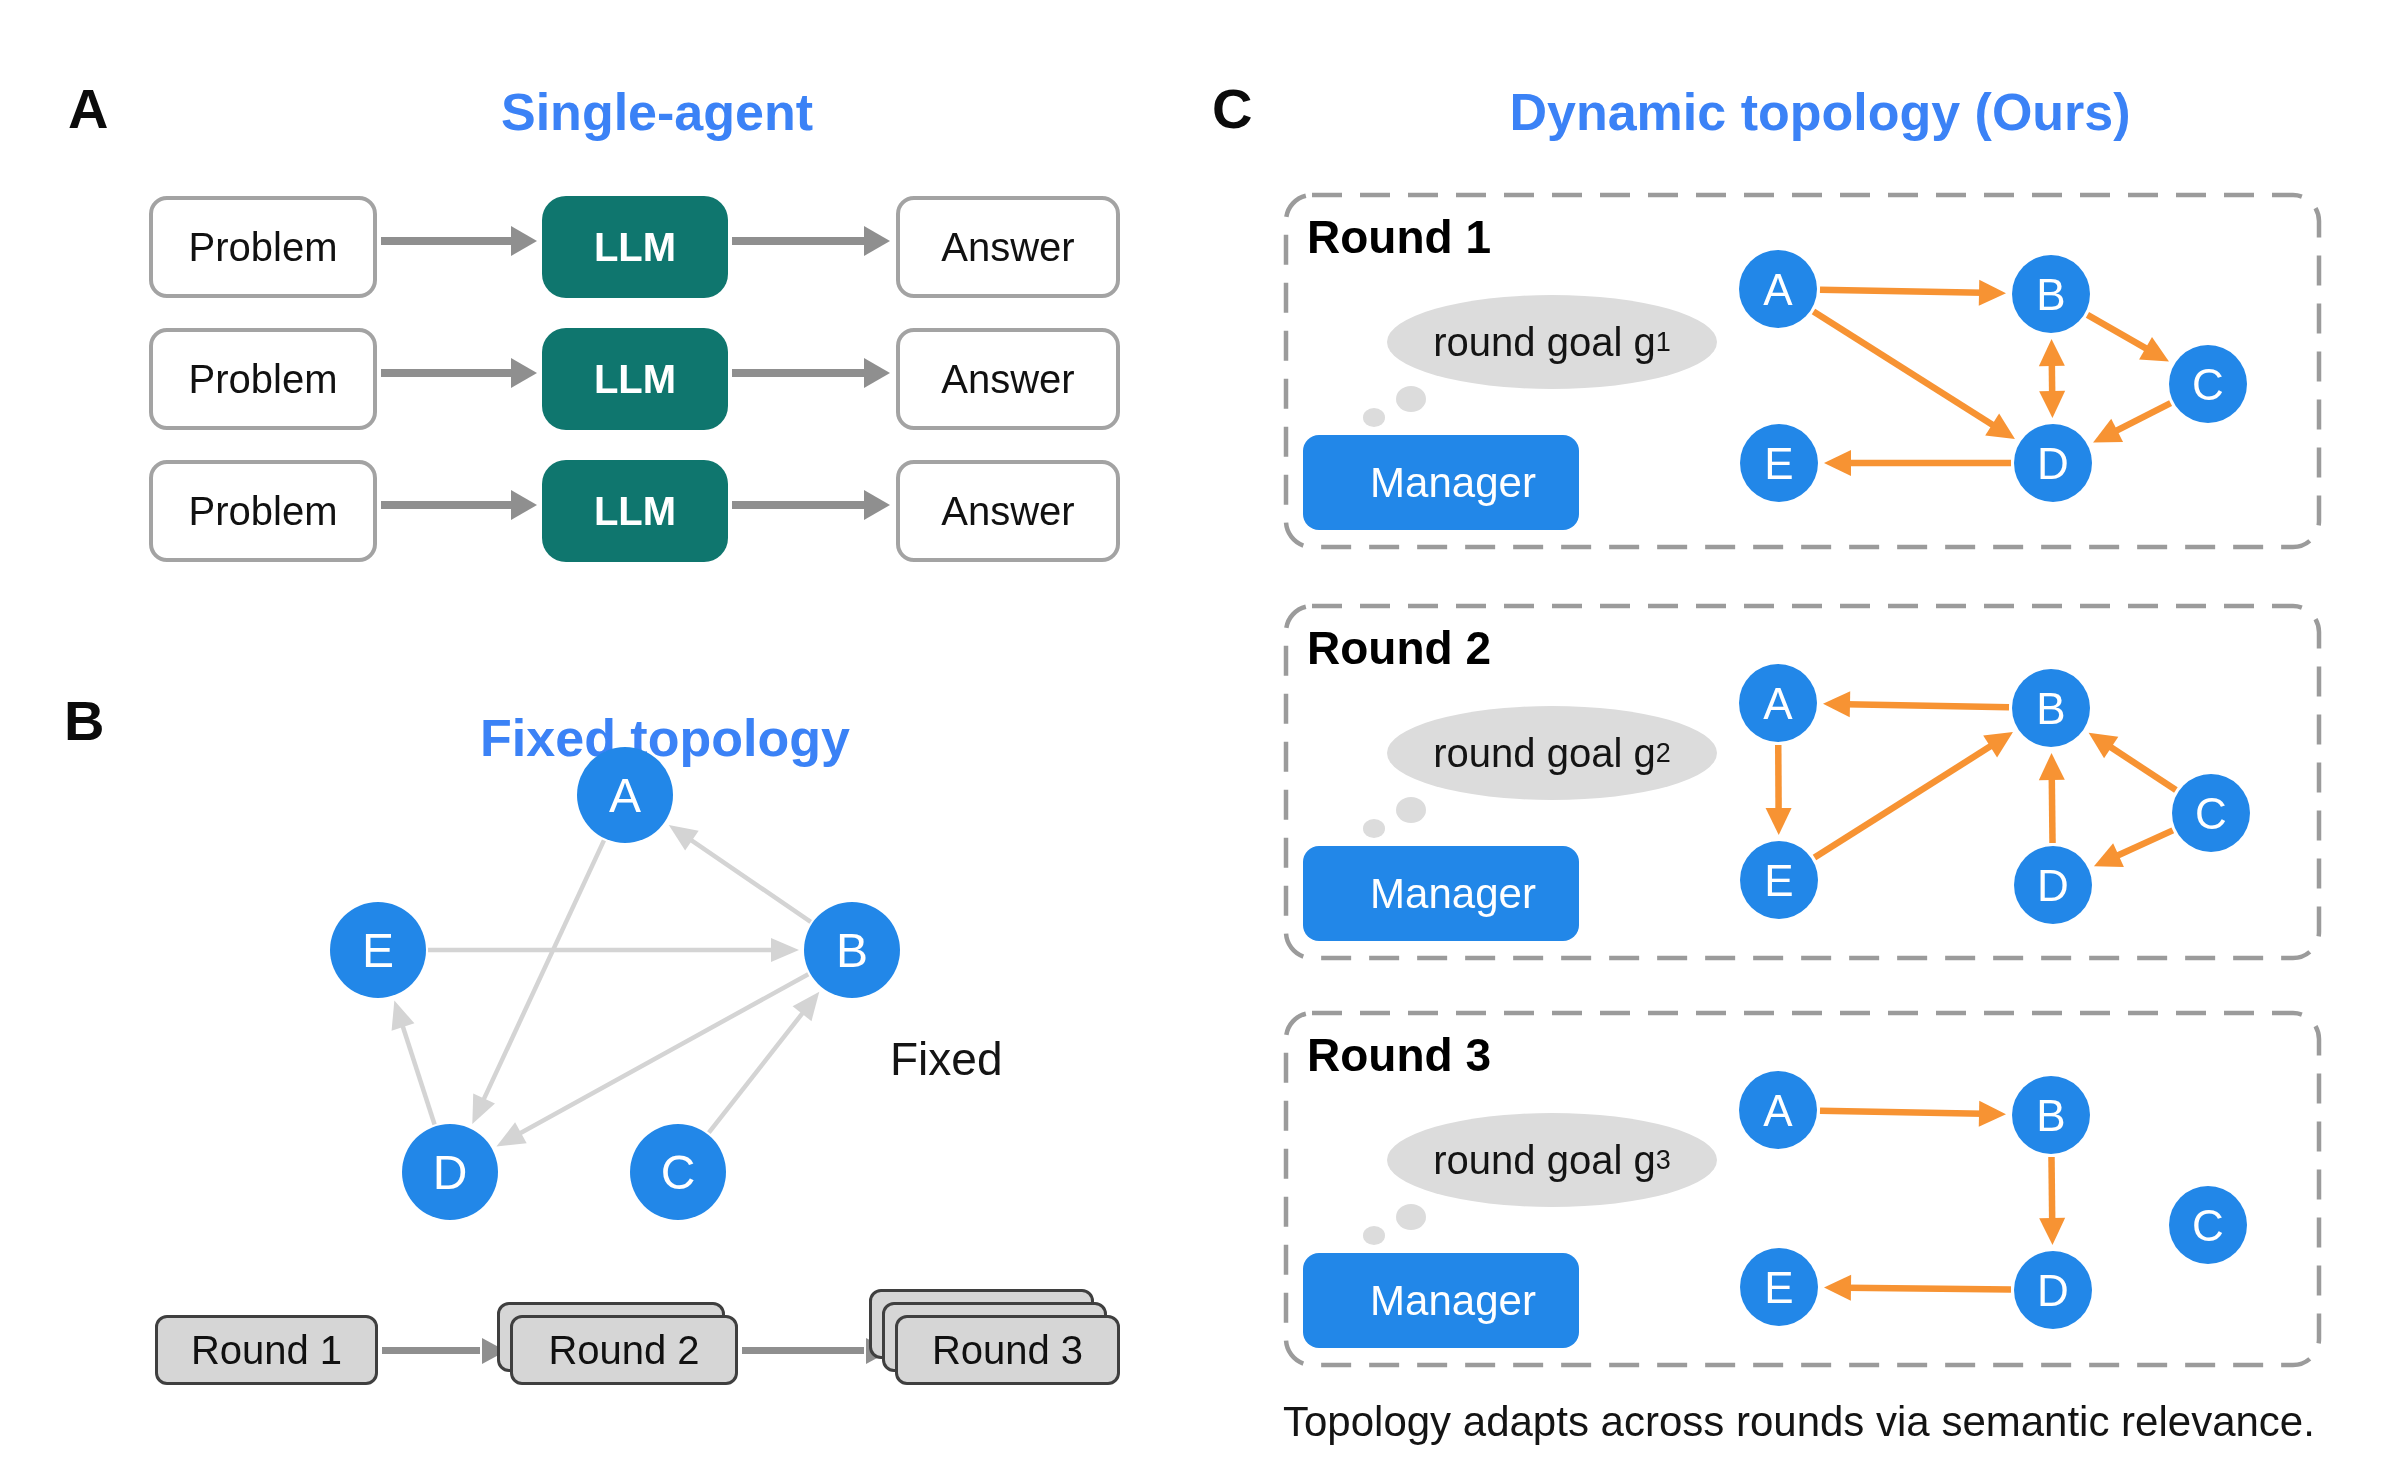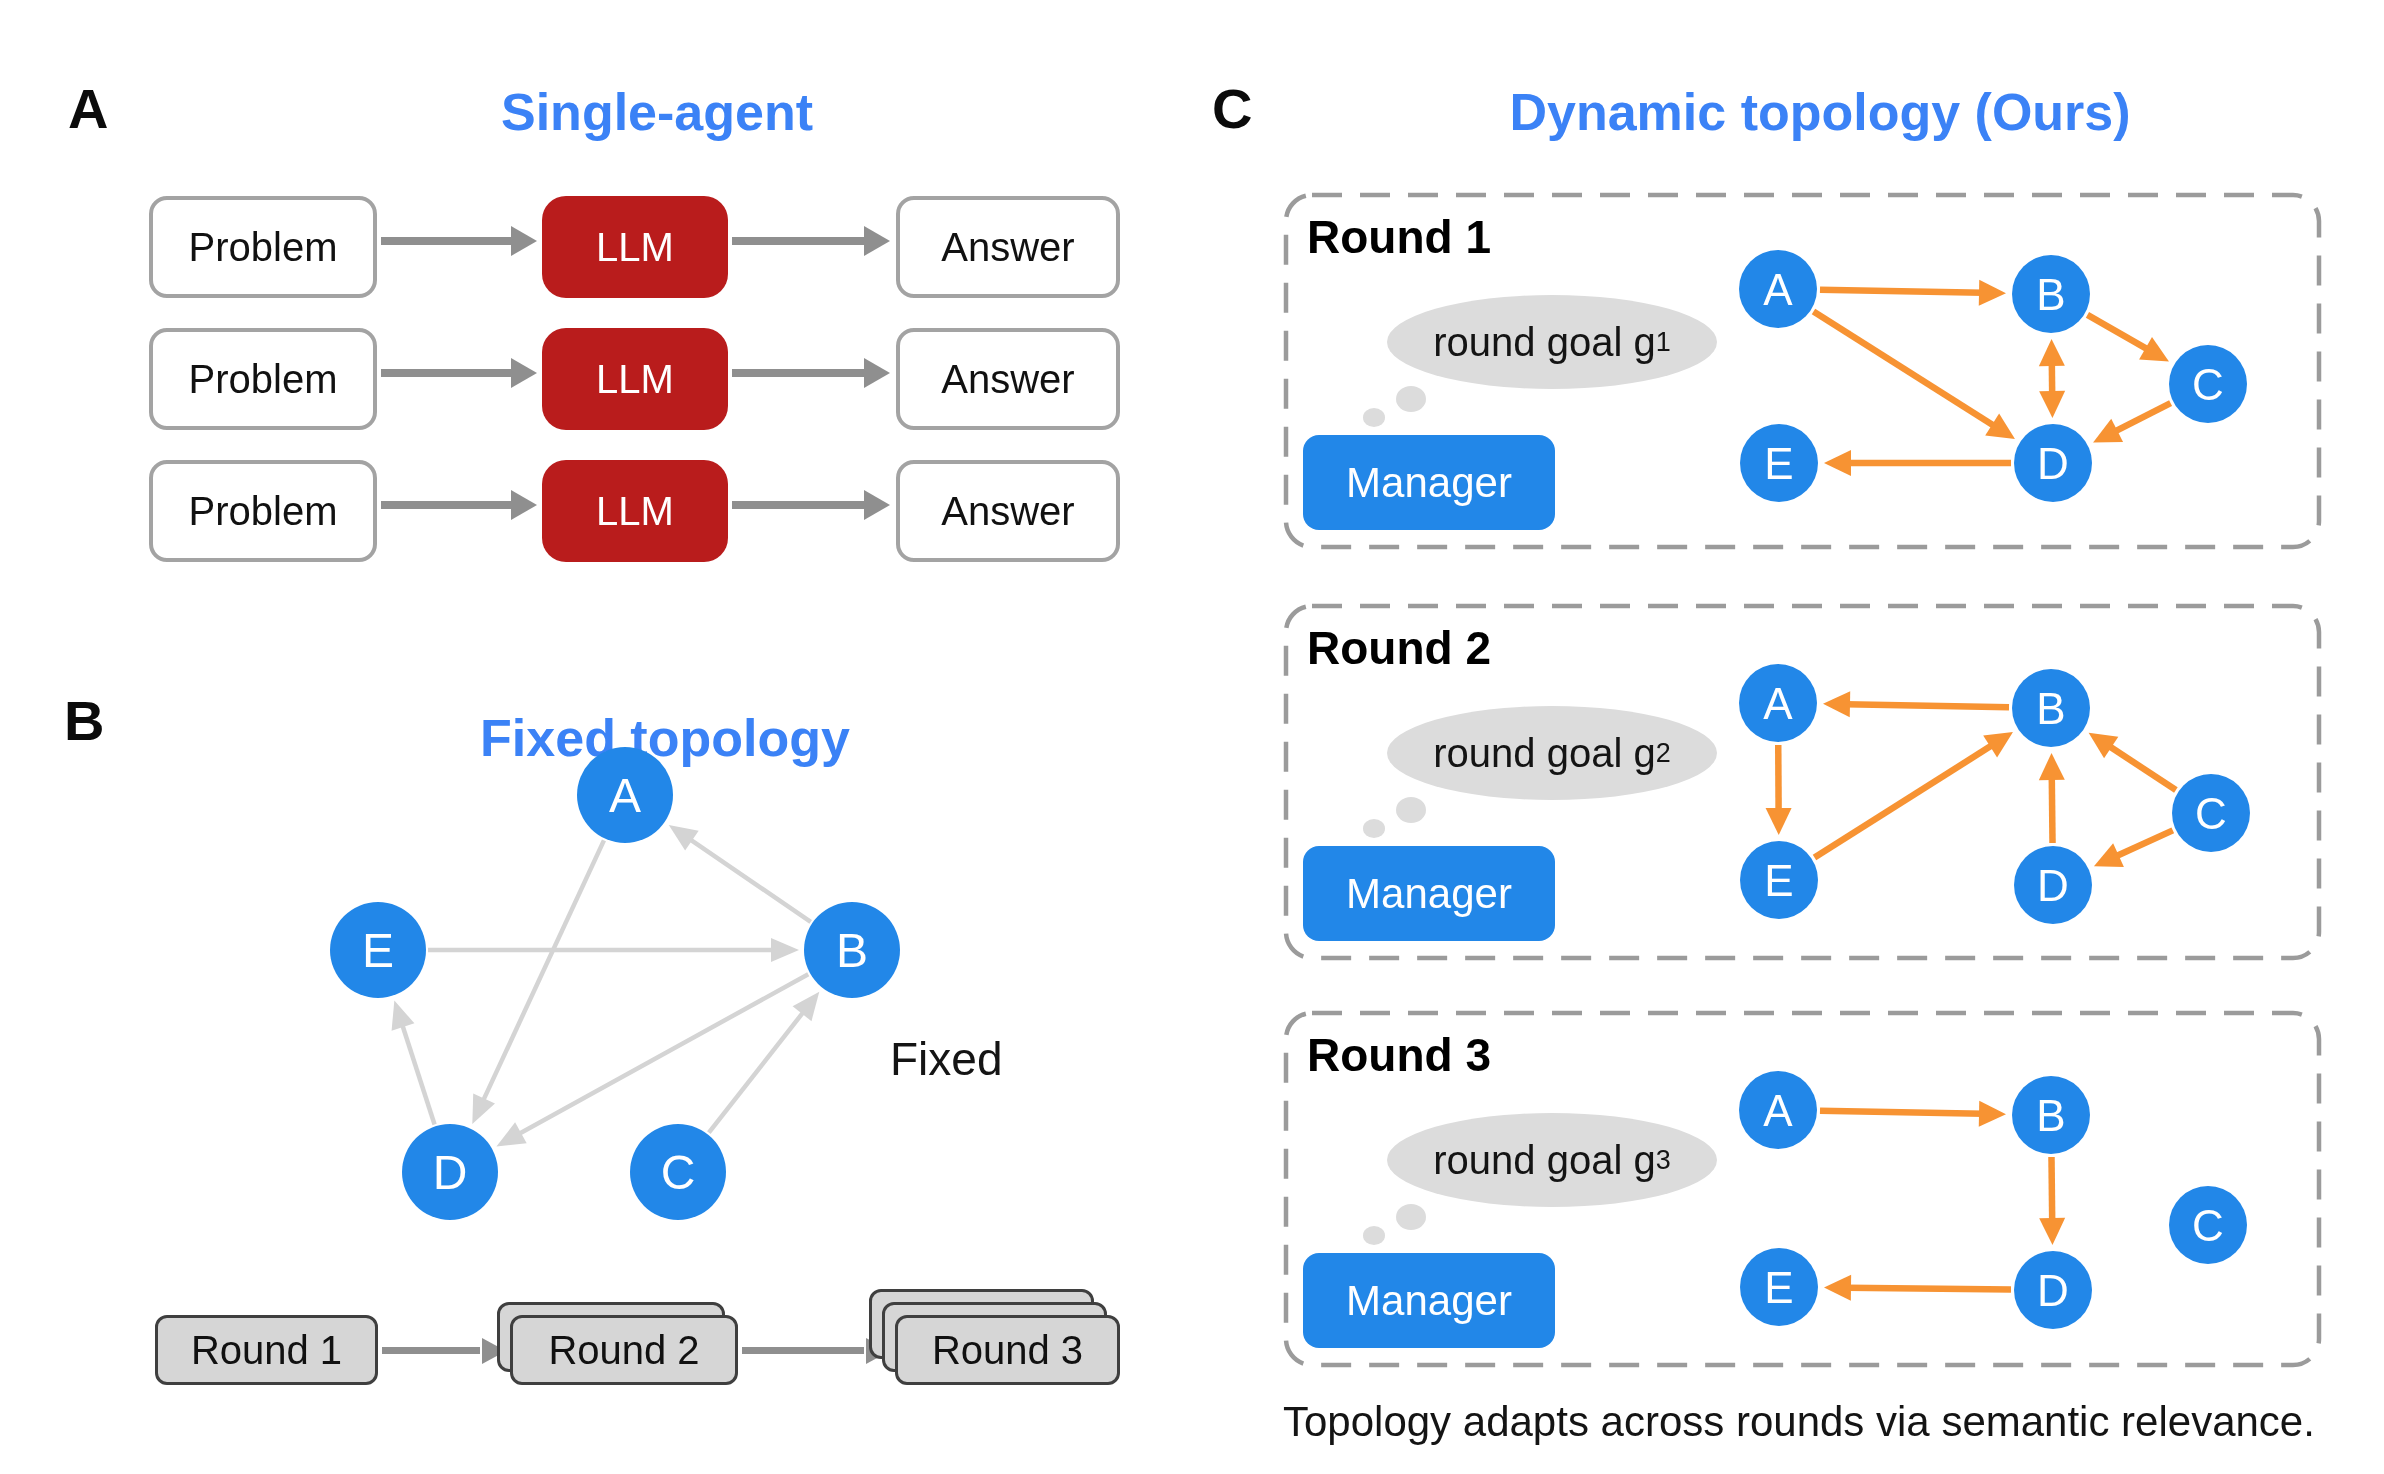--- a/index.html
+++ b/index.html
@@ -11,21 +11,21 @@
   .panel-letter{font-size:56px;font-weight:700;color:#0b0b0b;}
   .panel-title{font-size:52px;font-weight:700;text-align:center;color:#3b82f6;}
 
   
   .flow-box{
     position:absolute;height:102px;border-radius:18px;box-sizing:border-box;
     display:flex;align-items:center;justify-content:center;
     font-size:40px;color:#111;
   }
   .flow-box.plain{background:#ffffff;border:4px solid #a3a3a3;}
-  .flow-box.blue{background:#b91c1c;color:#ffffff;border:none;}
+  .flow-box.blue{background:#0f766e;color:#ffffff;border:none;font-weight:bold;}
   .harrow{position:absolute;height:8px;background:#8f8f8f;}
   .harrow::after{
     content:"";position:absolute;right:-26px;top:50%;transform:translateY(-50%);
     border-left:26px solid #8f8f8f;border-top:15px solid transparent;border-bottom:15px solid transparent;
   }
   .harrow.thin{height:7px;}
   .harrow.thin::after{border-left-width:24px;border-top-width:13px;border-bottom-width:13px;}
 
   
   .fixed-label{font-size:46px;color:#141414;}
@@ -42,21 +42,21 @@
   .round-label{position:absolute;left:24px;top:18px;font-size:46px;font-weight:700;color:#000;}
   .goal-ellipse{
     position:absolute;left:104px;top:103px;width:330px;height:94px;border-radius:50%;
     background:#dcdcdc;display:flex;align-items:center;justify-content:center;
     font-size:40px;color:#141414;text-align:center;
   }
   .goal-ellipse sup{font-size:27px;line-height:0;}
   .thought-dot{position:absolute;border-radius:50%;background:#dcdcdc;}
   .manager-box{
     position:absolute;left:20px;top:243px;width:252px;height:95px;border-radius:16px;
-    background:#2287e8;color:#ffffff;display:flex;align-items:center;justify-content:center;font-size:42px;
+    background:#2287e8;color:#ffffff;display:flex;align-items:center;justify-content:center;font-size:42px;padding-left:24px;
   }
   .graph-svg{position:absolute;left:0;top:0;}
   .caption{font-size:42px;color:#141414;}
 </style>
 </head>
 <body>
 
 <div class="abs panel-letter" style="left:68px;top:76px;">A</div>
 <div class="abs panel-title" style="left:357px;top:82px;width:600px;">Single-agent</div>
 

